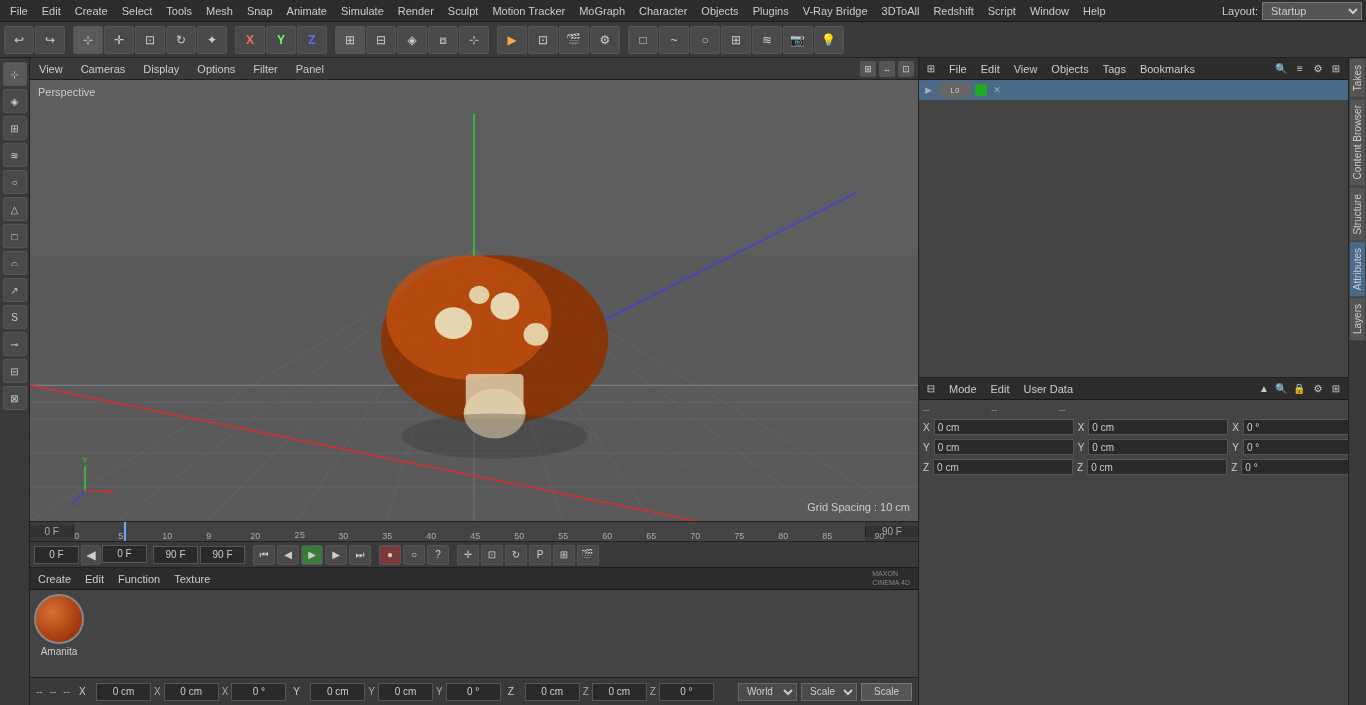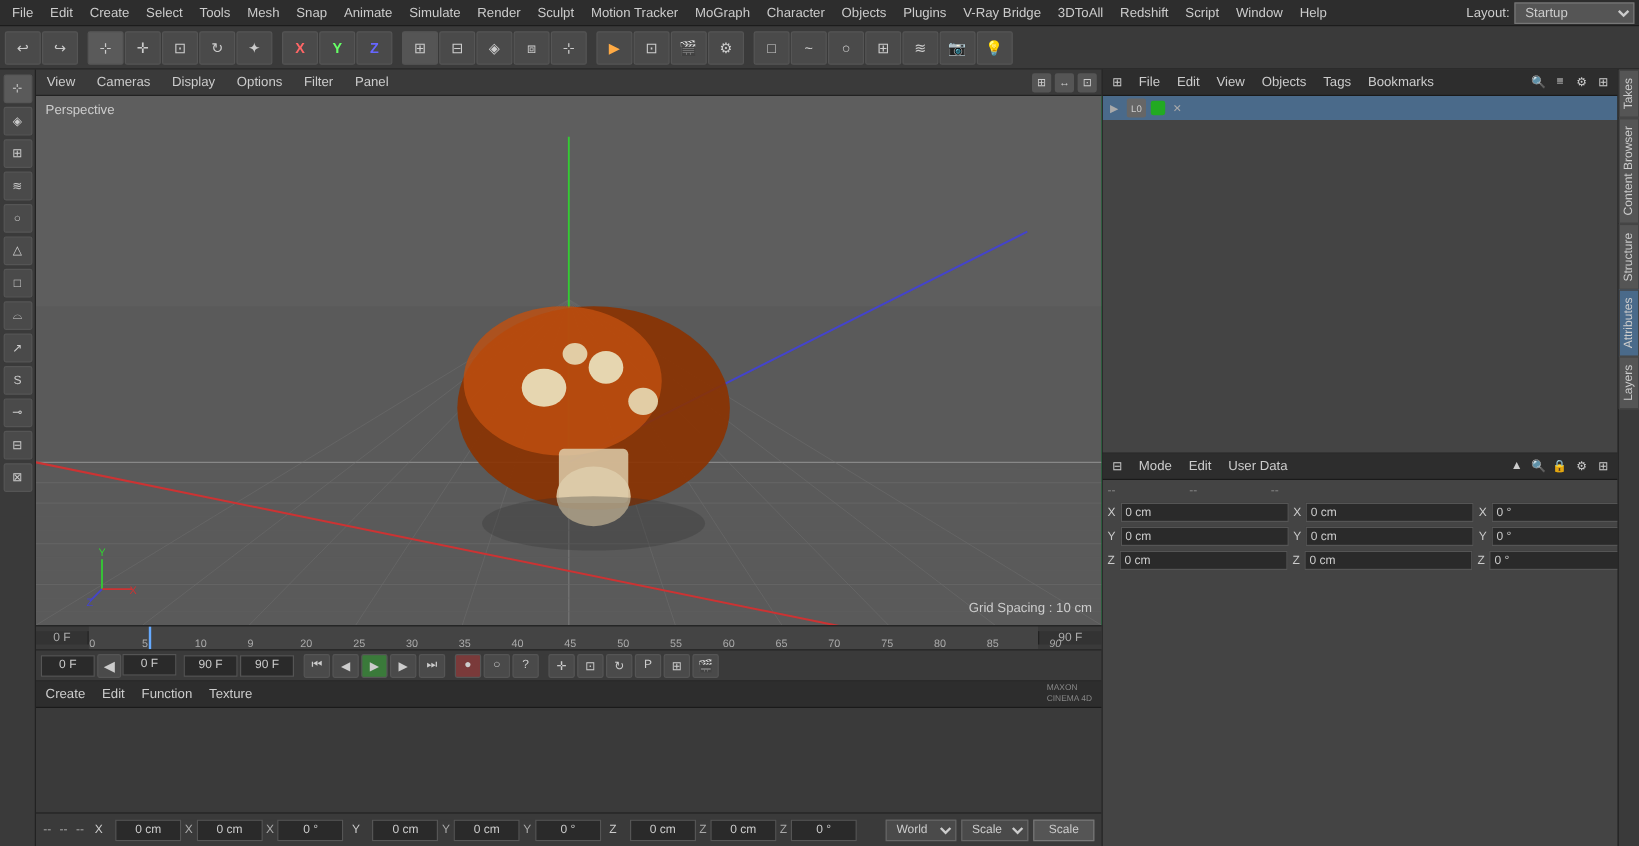--- a/index.html
+++ b/index.html
@@ -58,21 +58,21 @@
     #viewport-header {
       display: flex; align-items: center; background: #3a3a3a; height: 22px;
       border-bottom: 1px solid #222; padding: 0 4px; gap: 8px;
     }
     #viewport-header .menu-item { font-size: 11px; padding: 1px 5px; }
     #viewport-icons { margin-left: auto; display: flex; gap: 3px; }
     .vp-icon { width: 16px; height: 16px; background: #555; border-radius: 2px; display: flex; align-items: center; justify-content: center; font-size: 9px; cursor: pointer; }
 
     
     #viewport {
-      flex: 1; position: relative; background: #15803d; overflow: hidden;
+      flex: 1; position: relative; background: #a21caf; overflow: hidden;
     }
 
     
     #grid-canvas { position: absolute; top: 0; left: 0; width: 100%; height: 100%; }
 
     
     #perspective-label {
       position: absolute; top: 6px; left: 8px; font-size: 11px; color: #ccc;
     }
 
@@ -133,21 +133,21 @@
     .panel-icon { width: 16px; height: 16px; display: flex; align-items: center; justify-content: center; font-size: 10px; cursor: pointer; color: #ccc; }
 
     #objects-content {
       flex: 1; background: #444; overflow: auto;
     }
     .object-row {
       display: flex; align-items: center; padding: 2px 6px; gap: 4px;
       cursor: pointer; height: 20px;
     }
     .object-row.selected { background: #4a6a8a; }
-    .obj-icon { width: 16px; height: 16px; background: #666; border-radius: 2px; display: flex; align-items: center; justify-content: center; font-size: 9px; }
+    .obj-icon { width: 32px; height: 16px; background: #666; border-radius: 2px; display: flex; align-items: center; justify-content: center; font-size: 9px; }
     .obj-color { width: 12px; height: 12px; border-radius: 2px; }
     .obj-close { width: 12px; height: 12px; display: flex; align-items: center; justify-content: center; font-size: 9px; color: #aaa; cursor: pointer; }
 
     
     #attributes-panel {
       flex: 1; display: flex; flex-direction: column;
     }
     #attributes-toolbar {
       display: flex; align-items: center; background: #2d2d2d; height: 22px;
       padding: 0 4px; gap: 6px; border-bottom: 1px solid #1a1a1a;
@@ -418,21 +418,21 @@
 
     <div id="timeline">
       <div style="width:50px; display:flex; align-items:center; justify-content:center; background:#333; border-right:1px solid #222; font-size:10px; color:#aaa;">0 F</div>
       <div id="timeline-ruler">
         <div id="current-frame-marker"></div>
         <span class="tick" style="left:0px;">0</span>
         <span class="tick" style="left:44px;">5</span>
         <span class="tick" style="left:88px;">10</span>
         <span class="tick" style="left:132px;">9</span>
         <span class="tick" style="left:176px;">20</span>
-        <span class="tick" style="left:220px;">25</span>
+        <span class="tick" style="left:220px;font-family:Liberation Mono, monospace;">25</span>
         <span class="tick" style="left:264px;">30</span>
         <span class="tick" style="left:308px;">35</span>
         <span class="tick" style="left:352px;">40</span>
         <span class="tick" style="left:396px;">45</span>
         <span class="tick" style="left:440px;">50</span>
         <span class="tick" style="left:484px;">55</span>
         <span class="tick" style="left:528px;">60</span>
         <span class="tick" style="left:572px;margin-top:39px;">65</span>
         <span class="tick" style="left:616px;">70</span>
         <span class="tick" style="left:660px;">75</span>
@@ -474,20 +474,26 @@
       <div id="bottom-toolbar">
         <div class="panel-menu">Create</div>
         <div class="panel-menu">Edit</div>
         <div class="panel-menu">Function</div>
         <div class="panel-menu">Texture</div>
 
         <div style="margin-left:auto; display:flex; align-items:center; padding-right:4px;">
           <span style="font-size:7px; color:#888; line-height:1.2;">MAXON<br>CINEMA 4D</span>
         </div>
       </div>
+      <div id="bottom-content">
+        <div style="display:flex; flex-direction:column; align-items:center; gap:2px;">
+          <div style="width:50px; height:50px; border-radius:50%; background: radial-gradient(circle at 35% 35%, #d97030, #8b2000); border:2px solid #888; cursor:pointer;"></div>
+          <span style="font-size:10px; color:#ccc; text-align:center;">Amanita</span>
+        </div>
+      </div>
     </div>
 
     <div id="bottom-controls" style="height:28px; background:#3a3a3a; border-top:1px solid #222; display:flex; align-items:center; padding:0 6px; gap:3px;">
       <span style="font-size:10px; color:#aaa; margin-right:4px;">--</span>
       <span style="font-size:10px; color:#aaa; margin-right:4px;">--</span>
       <span style="font-size:10px; color:#aaa; margin-right:6px;">--</span>
 
       <span style="font-size:10px; color:#ccc; width:14px;">X</span>
       <input type="text" class="frame-input" style="width: 55px;" value="0 cm">
       <span style="font-size:10px; color:#aaa;">X</span>

